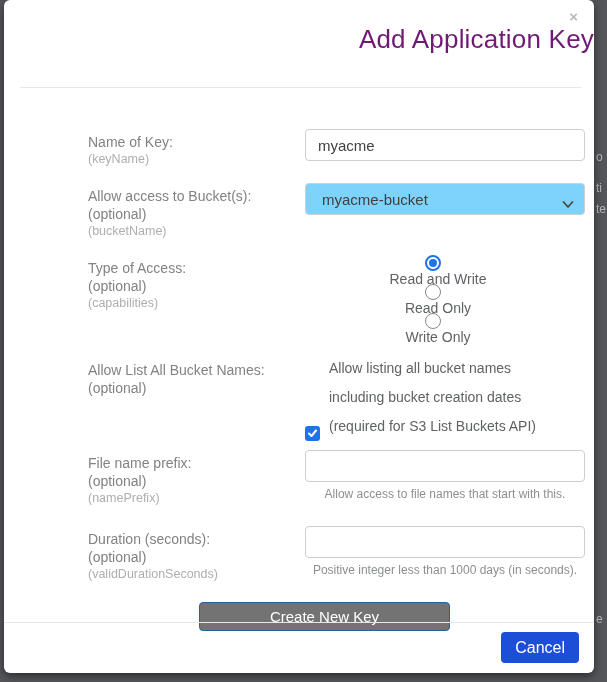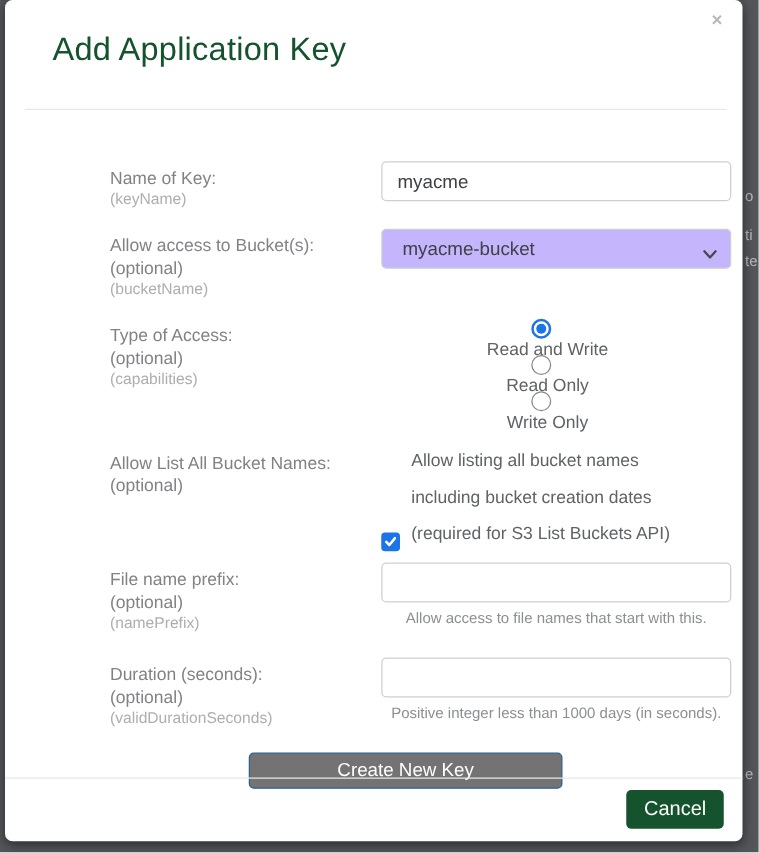--- a/index.html
+++ b/index.html
@@ -23,24 +23,24 @@
     position: absolute;
     left: 4px; top: 0;
     width: 590px; height: 673px;
     background: #ffffff;
     border-radius: 6px;
     box-shadow: 0 3px 9px rgba(0,0,0,0.5);
   }
   
   .modal-header { position: relative; padding-top: 22px; }
   .modal-title {
-    text-align: left;
+    text-align: right;
     font-size: 26px;
     font-weight: 400;
-    color: #14532d;
+    color: #701a75;
     line-height: 34px;
     letter-spacing: 0.2px;
     padding-left: 38px;
   }
   .close-btn {
     position: absolute;
     top: 9px; right: 16px;
     font-size: 15px;
     font-weight: 700;
     color: #b9b9b9;
@@ -76,21 +76,21 @@
     font-family: "Liberation Sans", "DejaVu Sans", sans-serif;
     outline: none;
     background: #fff;
   }
   
   .select-box {
     position: relative;
     width: 280px; height: 32px;
     border: 1px solid #cfcfcf;
     border-radius: 4px;
-    background: #c4b5fd;
+    background: #7dd3fc;
     cursor: pointer;
     display: flex;
     align-items: center;
     padding: 0 30px 0 16px;
   }
   .select-value { font-size: 15px; color: #3f4145; }
   .select-chevron { position: absolute; right: 10px; top: 11px; }
   
   .radio-row {
     display: flex;
@@ -172,21 +172,21 @@
     position: absolute;
     left: 0; bottom: 0;
     width: 100%; height: 51px;
     border-top: 1px solid #e7e7e7;
   }
   .cancel-btn {
     position: absolute;
     right: 15px; top: 9px;
     height: 31px;
     padding: 0 14px;
-    background: #14532d;
+    background: #1d4ed8;
     border: none;
     border-radius: 4px;
     color: #ffffff;
     font-size: 16px;
     font-family: "Liberation Sans", "DejaVu Sans", sans-serif;
     cursor: pointer;
   }
 </style>
 </head>
 <body>

